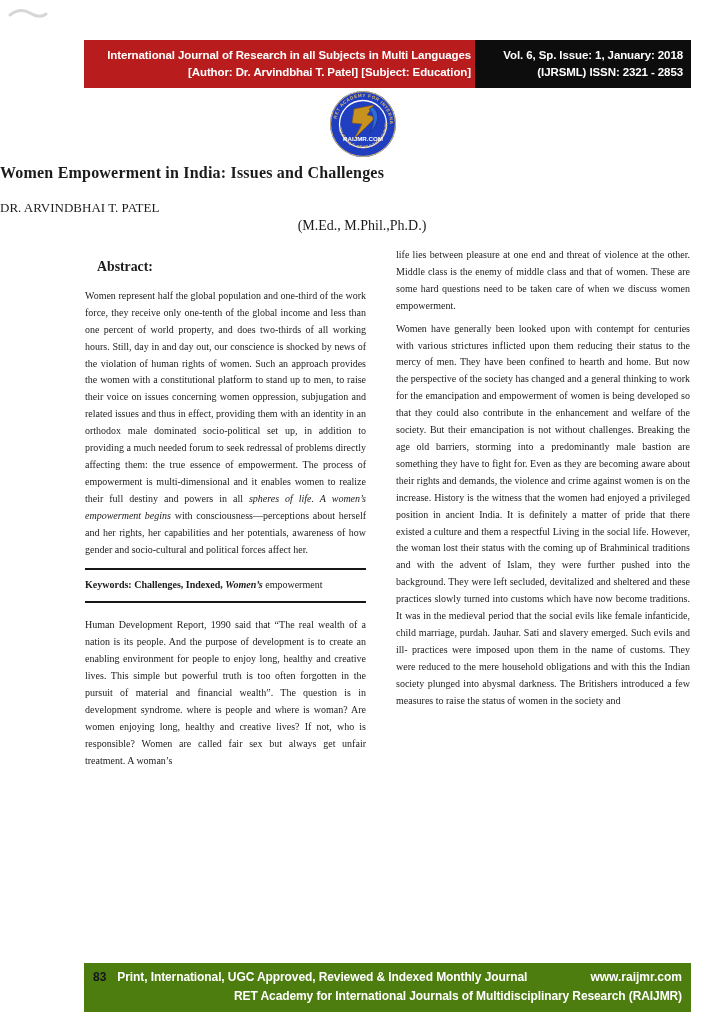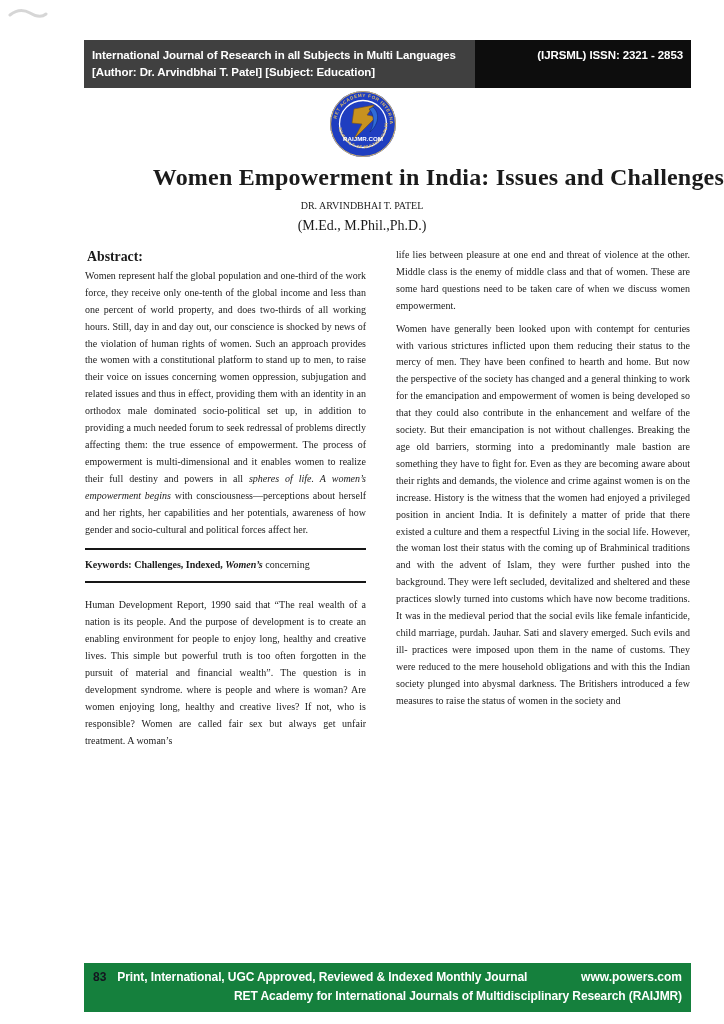--- a/index.html
+++ b/index.html
@@ -8,49 +8,49 @@
     overflow:hidden;font-family:"Liberation Serif","DejaVu Serif",serif;color:#1b1b1b;
   }
   
   .artifact{position:absolute;left:8px;top:5px;width:40px;height:16px;opacity:.8;}
 
   
   .header-band{
     position:absolute;left:84px;top:40px;width:607px;height:48px;display:flex;
     font-family:"Liberation Sans","DejaVu Sans",sans-serif;font-weight:bold;color:#ffffff;
   }
-  .hdr-left{flex:1;background:#404040;padding:7px 4px 0 8px;}
+  .hdr-left{flex:1;background:#b91c1c;padding:7px 4px 0 8px;text-align:right;}
   .hdr-left div{font-size:11.5px;line-height:17px;white-space:nowrap;letter-spacing:-.1px;}
   .hdr-right{width:208px;background:#0d0d0d;text-align:right;padding:7px 8px 0 0;}
   .hdr-right div{font-size:11.5px;line-height:17px;white-space:nowrap;letter-spacing:-.1px;}
 
   
   .logo{position:absolute;left:329px;top:89px;width:68px;height:70px;}
 
   
-  .paper-title{position:absolute;left:0;right:0;top:164px;text-align:right;
-    font-size:24px;font-weight:bold;letter-spacing:.2px;}
-  .paper-author{position:absolute;left:0;right:0;top:200px;text-align:center;font-size:10px;}
+  .paper-title{position:absolute;left:0;right:0;top:164px;text-align:left;
+    font-size:16px;font-weight:bold;letter-spacing:.2px;}
+  .paper-author{position:absolute;left:0;right:0;top:200px;font-size:13px;}
   .paper-creds{position:absolute;left:0;right:0;top:218px;text-align:center;font-size:14px;}
 
   
   .col{position:absolute;top:247px;}
   .col-left{left:85px;width:281px;}
   .col-right{left:396px;width:294px;}
-  .body-heading{margin:2px;font-size:13.8px;line-height:16.9px;font-weight:bold;}
+  .body-heading{margin:12px;font-size:13.8px;line-height:16.9px;font-weight:bold;}
   .body-text{margin:0;font-size:10px;line-height:16.9px;text-align:justify;}
   .rule{border:0;border-top:2px solid #161616;}
   .rule-top{margin:10px 0 7px 0;}
   .rule-bottom{margin:7px 0 14px 0;}
   .keywords b{font-weight:bold;}
   .para-gap{margin-top:6px;}
 
   
   .footer-band{
-    position:absolute;left:84px;top:963px;width:607px;background:#15803d;z-index:5;
+    position:absolute;left:84px;top:963px;width:607px;background:#4d7c0f;z-index:5;
     font-family:"Liberation Sans","DejaVu Sans",sans-serif;font-weight:bold;
     padding:5px 9px 6px 9px;box-sizing:border-box;color:#ffffff;
   }
   .ftr-row1{display:flex;align-items:baseline;font-size:12px;line-height:19px;}
   .ftr-pageno{color:#14141f;margin-right:11px;}
   .ftr-journal{white-space:nowrap;letter-spacing:-.1px;}
   .ftr-site{margin-left:auto;white-space:nowrap;}
   .ftr-row2{text-align:right;font-size:12px;line-height:19px;letter-spacing:-.1px;}
 </style>
 </head>
@@ -61,20 +61,21 @@
   <svg class="artifact" viewBox="0 0 40 16">
     <path d="M2 10 Q 12 2 22 8 T 38 9" fill="none" stroke="#cdcdcd" stroke-width="3" stroke-linecap="round"></path>
   </svg>
 
   <div class="header-band">
     <div class="hdr-left">
       <div>International Journal of Research in all Subjects in Multi Languages</div>
       <div>[Author: Dr.  Arvindbhai T. Patel] [Subject: Education]</div>
     </div>
     <div class="hdr-right">
+      <div>Vol. 6, Sp. Issue: 1, January: 2018</div>
       <div>(IJRSML)  ISSN: 2321 - 2853</div>
     </div>
   </div>
 
   <svg class="logo" viewBox="0 0 68 68">
     <circle cx="34" cy="34" r="33" fill="#1f3ec0"></circle>
     <circle cx="34" cy="34" r="32.4" fill="none" stroke="#d9b867" stroke-width="1"></circle>
     <circle cx="34" cy="34" r="23.5" fill="none" stroke="#ffffff" stroke-width="1.3"></circle>
     <defs>
       <path id="arcTop" d="M 7 34 A 27 27 0 0 1 61 34"></path>
@@ -92,32 +93,32 @@
   </svg>
 
   <div class="paper-title">Women Empowerment in India: Issues and Challenges</div>
   <div class="paper-author">DR. ARVINDBHAI T. PATEL</div>
   <div class="paper-creds">(M.Ed., M.Phil.,Ph.D.)</div>
 
   <section class="col col-left">
     <h3 class="body-heading">Abstract:</h3>
     <p class="body-text"><span>Women represent half the global population and one-third of the work force, they receive only one-tenth of the global income and less than one percent of world property, and does two-thirds of all working hours. Still, day in and day out, our conscience is shocked by news of the violation of human rights of women. Such an approach provides the women with a constitutional platform to stand up to men, to raise their voice on issues concerning women oppression, subjugation and related issues and thus in effect, providing them with an identity in an orthodox male dominated socio-political set up, in addition to providing a much needed forum to seek redressal of problems directly affecting them: the true essence of empowerment. The process of empowerment is multi-dimensional and it enables women to realize their full destiny and powers in all </span><i>spheres of life. A women’s empowerment begins</i><span> with consciousness—perceptions about herself and her rights, her capabilities and her potentials, awareness of how gender and socio-cultural and political forces affect her.</span></p>
     <div class="rule rule-top"></div>
-    <p class="body-text keywords"><b>Keywords: Challenges, Indexed,</b> <b><i>Women’s</i></b> <span>concerning</span></p>
+    <p class="body-text keywords"><b>Keywords: Challenges, Indexed,</b> <b><i>Women’s</i></b> <span>empowerment</span></p>
     <div class="rule rule-bottom"></div>
     <p class="body-text">Human Development Report, 1990 said that “The real wealth of a nation is its people. And the purpose of development is to create an enabling environment for people to enjoy long, healthy and creative lives. This simple but powerful truth is too often forgotten in the pursuit of material and financial wealth”. The question is in development syndrome. where is people and where is woman? Are women enjoying long, healthy and creative lives? If not, who is responsible? Women are called fair sex but always get unfair treatment. A woman’s</p>
   </section>
 
   <section class="col col-right">
     <p class="body-text">life lies between pleasure at one end and threat of violence at the other. Middle class is the enemy of middle class and that of women. These are some hard questions need to be taken care of when we discuss women empowerment.</p>
     <p class="body-text para-gap">Women have generally been looked upon with contempt for centuries with various strictures inflicted upon them reducing their status to the mercy of men. They have been confined to hearth and home. But now the perspective of the society has changed and a general thinking to work for the emancipation and empowerment of women is being developed so that they could also contribute in the enhancement and welfare of the society. But their emancipation is not without challenges. Breaking the age old barriers, storming into a predominantly male bastion are something they have to fight for. Even as they are becoming aware about their rights and demands, the violence and crime against women is on the increase. History is the witness that the women had enjoyed a privileged position in ancient India. It is definitely a matter of pride that there existed a culture and them a respectful Living in the social life. However, the woman lost their status with the coming up of Brahminical traditions and with the advent of Islam, they were further pushed into the background. They were left secluded, devitalized and sheltered and these practices slowly turned into customs which have now become traditions. It was in the medieval period that the social evils like female infanticide, child marriage, purdah. Jauhar. Sati and slavery emerged. Such evils and ill- practices were imposed upon them in the name of customs. They were reduced to the mere household obligations and with this the Indian society plunged into abysmal darkness. The Britishers introduced a few measures to raise the status of women in the society and</p>
   </section>
 
   <div class="footer-band">
     <div class="ftr-row1">
       <span class="ftr-pageno">83</span>
       <span class="ftr-journal">Print, International, UGC Approved,  Reviewed &amp; Indexed Monthly Journal</span>
-      <span class="ftr-site">www.powers.com</span>
+      <span class="ftr-site">www.raijmr.com</span>
     </div>
     <div class="ftr-row2">RET Academy for International Journals of Multidisciplinary Research (RAIJMR)</div>
   </div>
 
 </div>
 
 </body></html>

